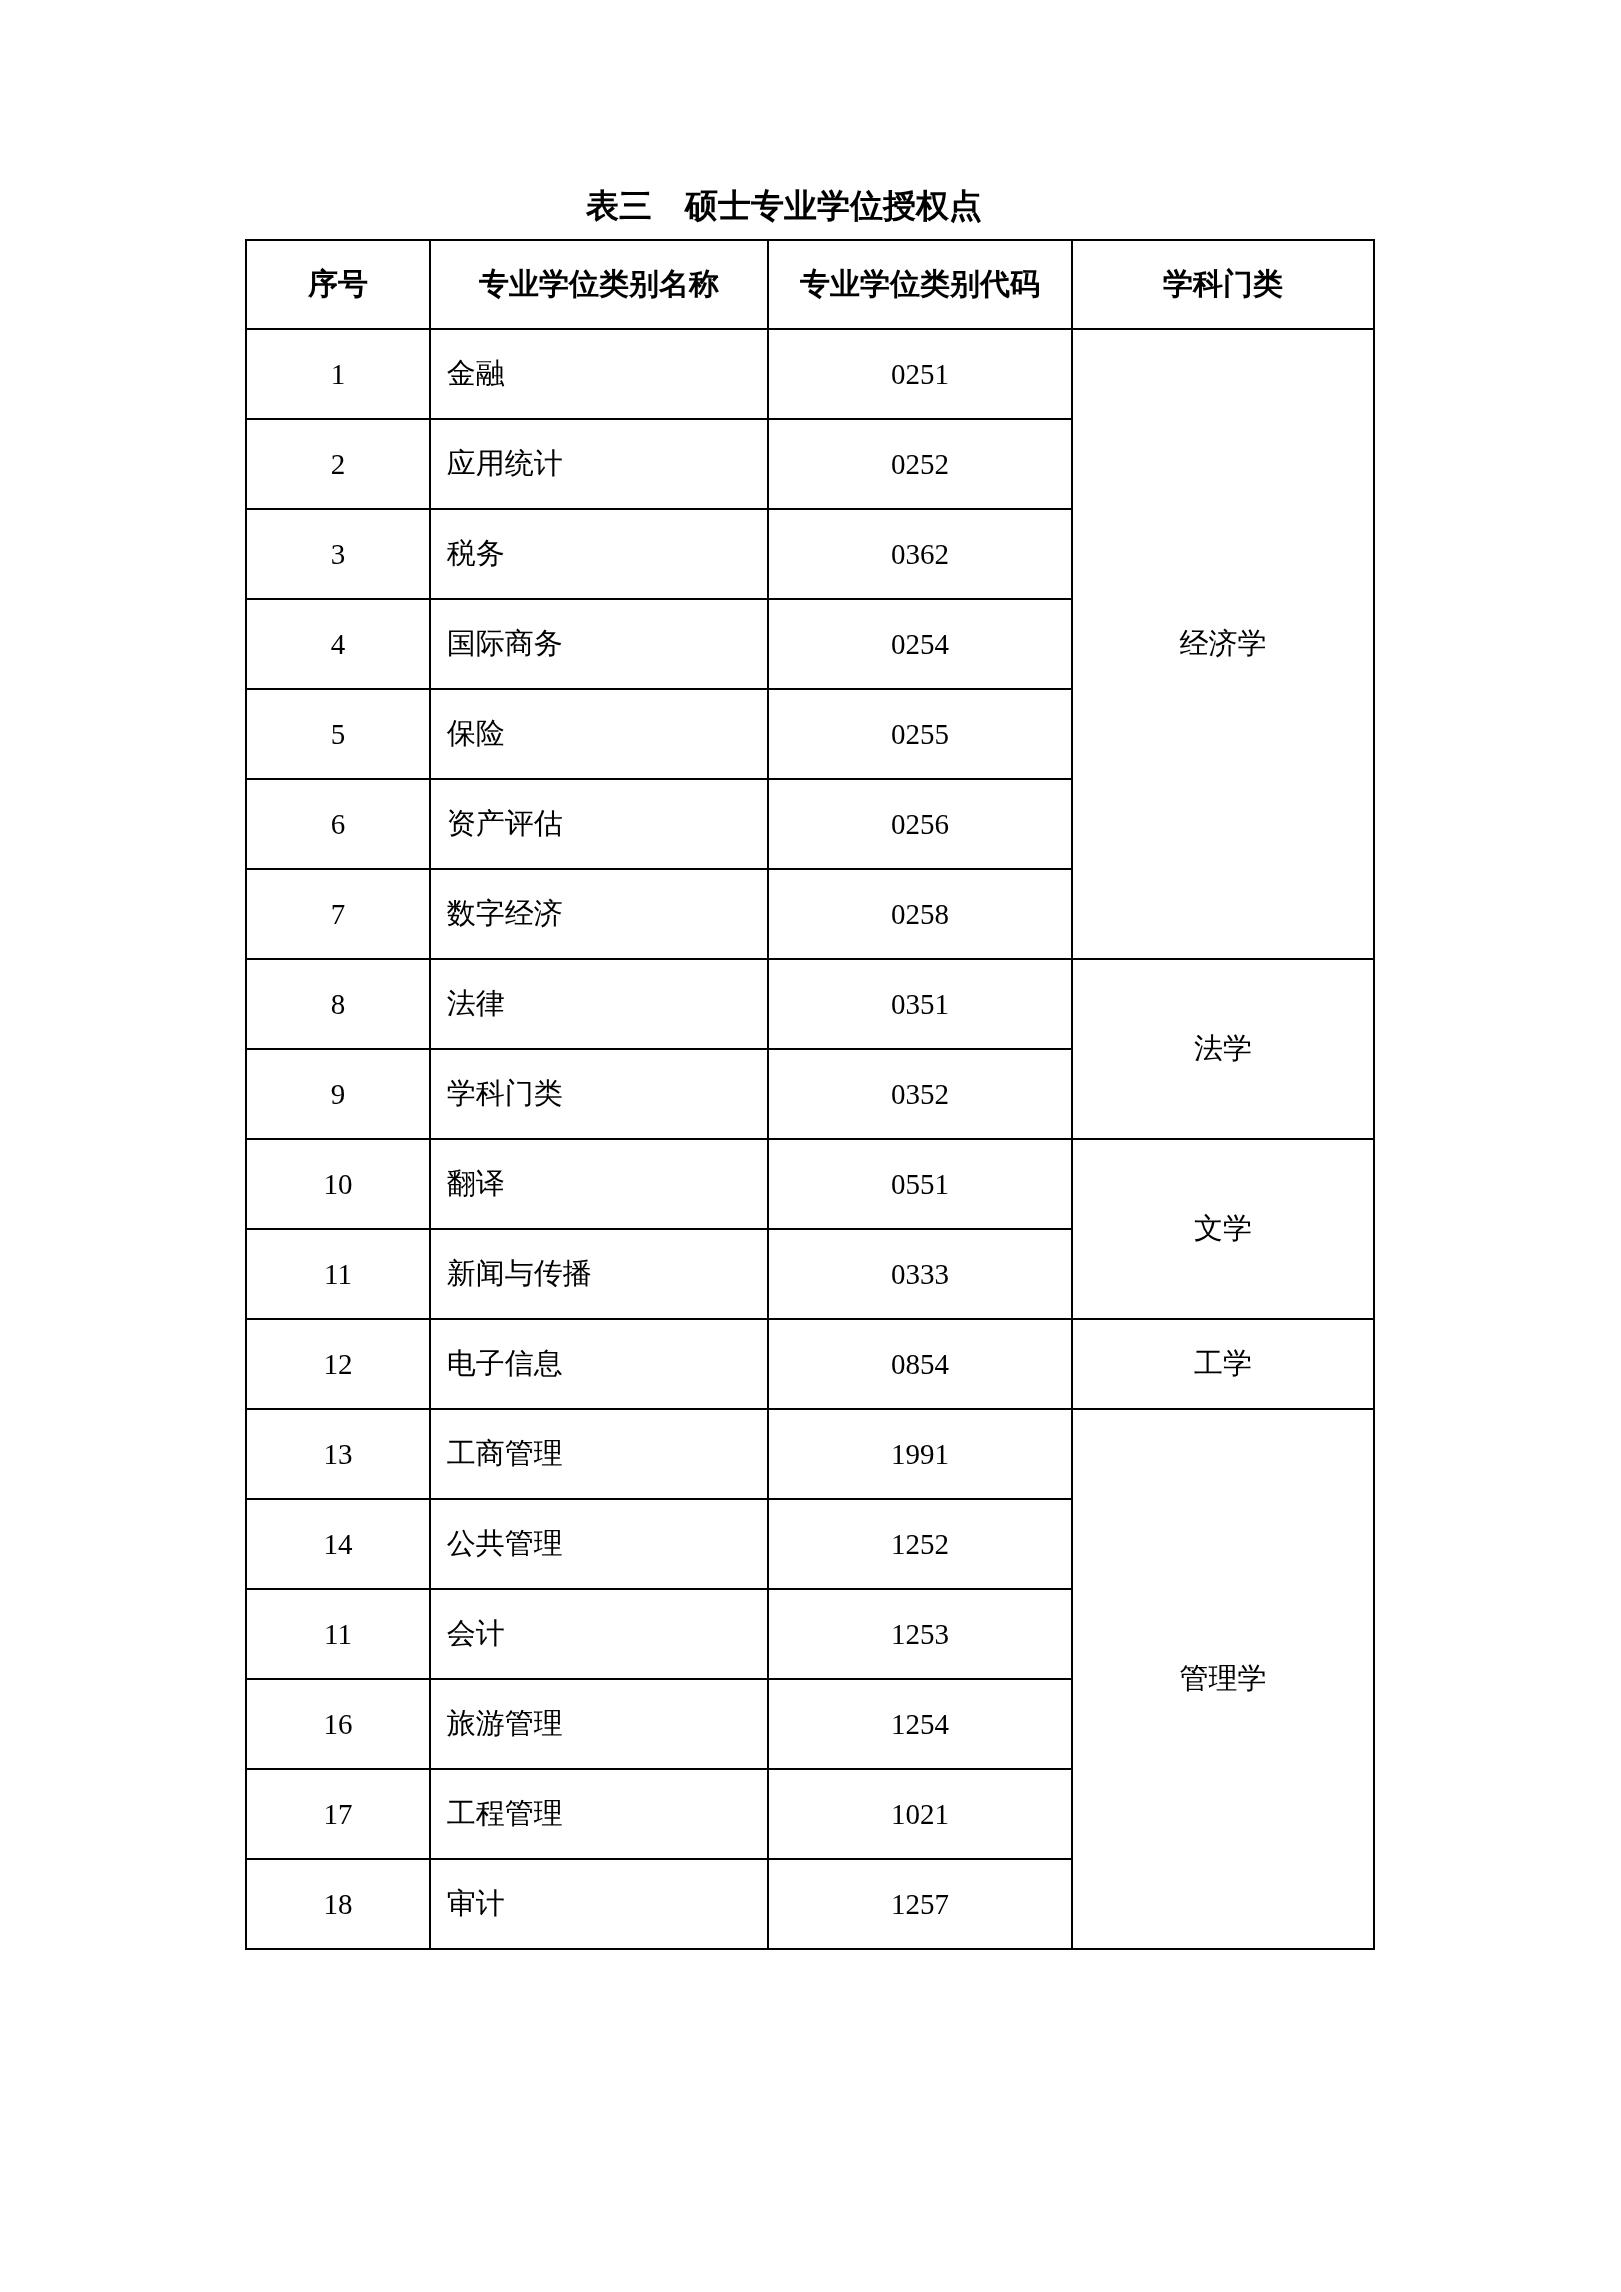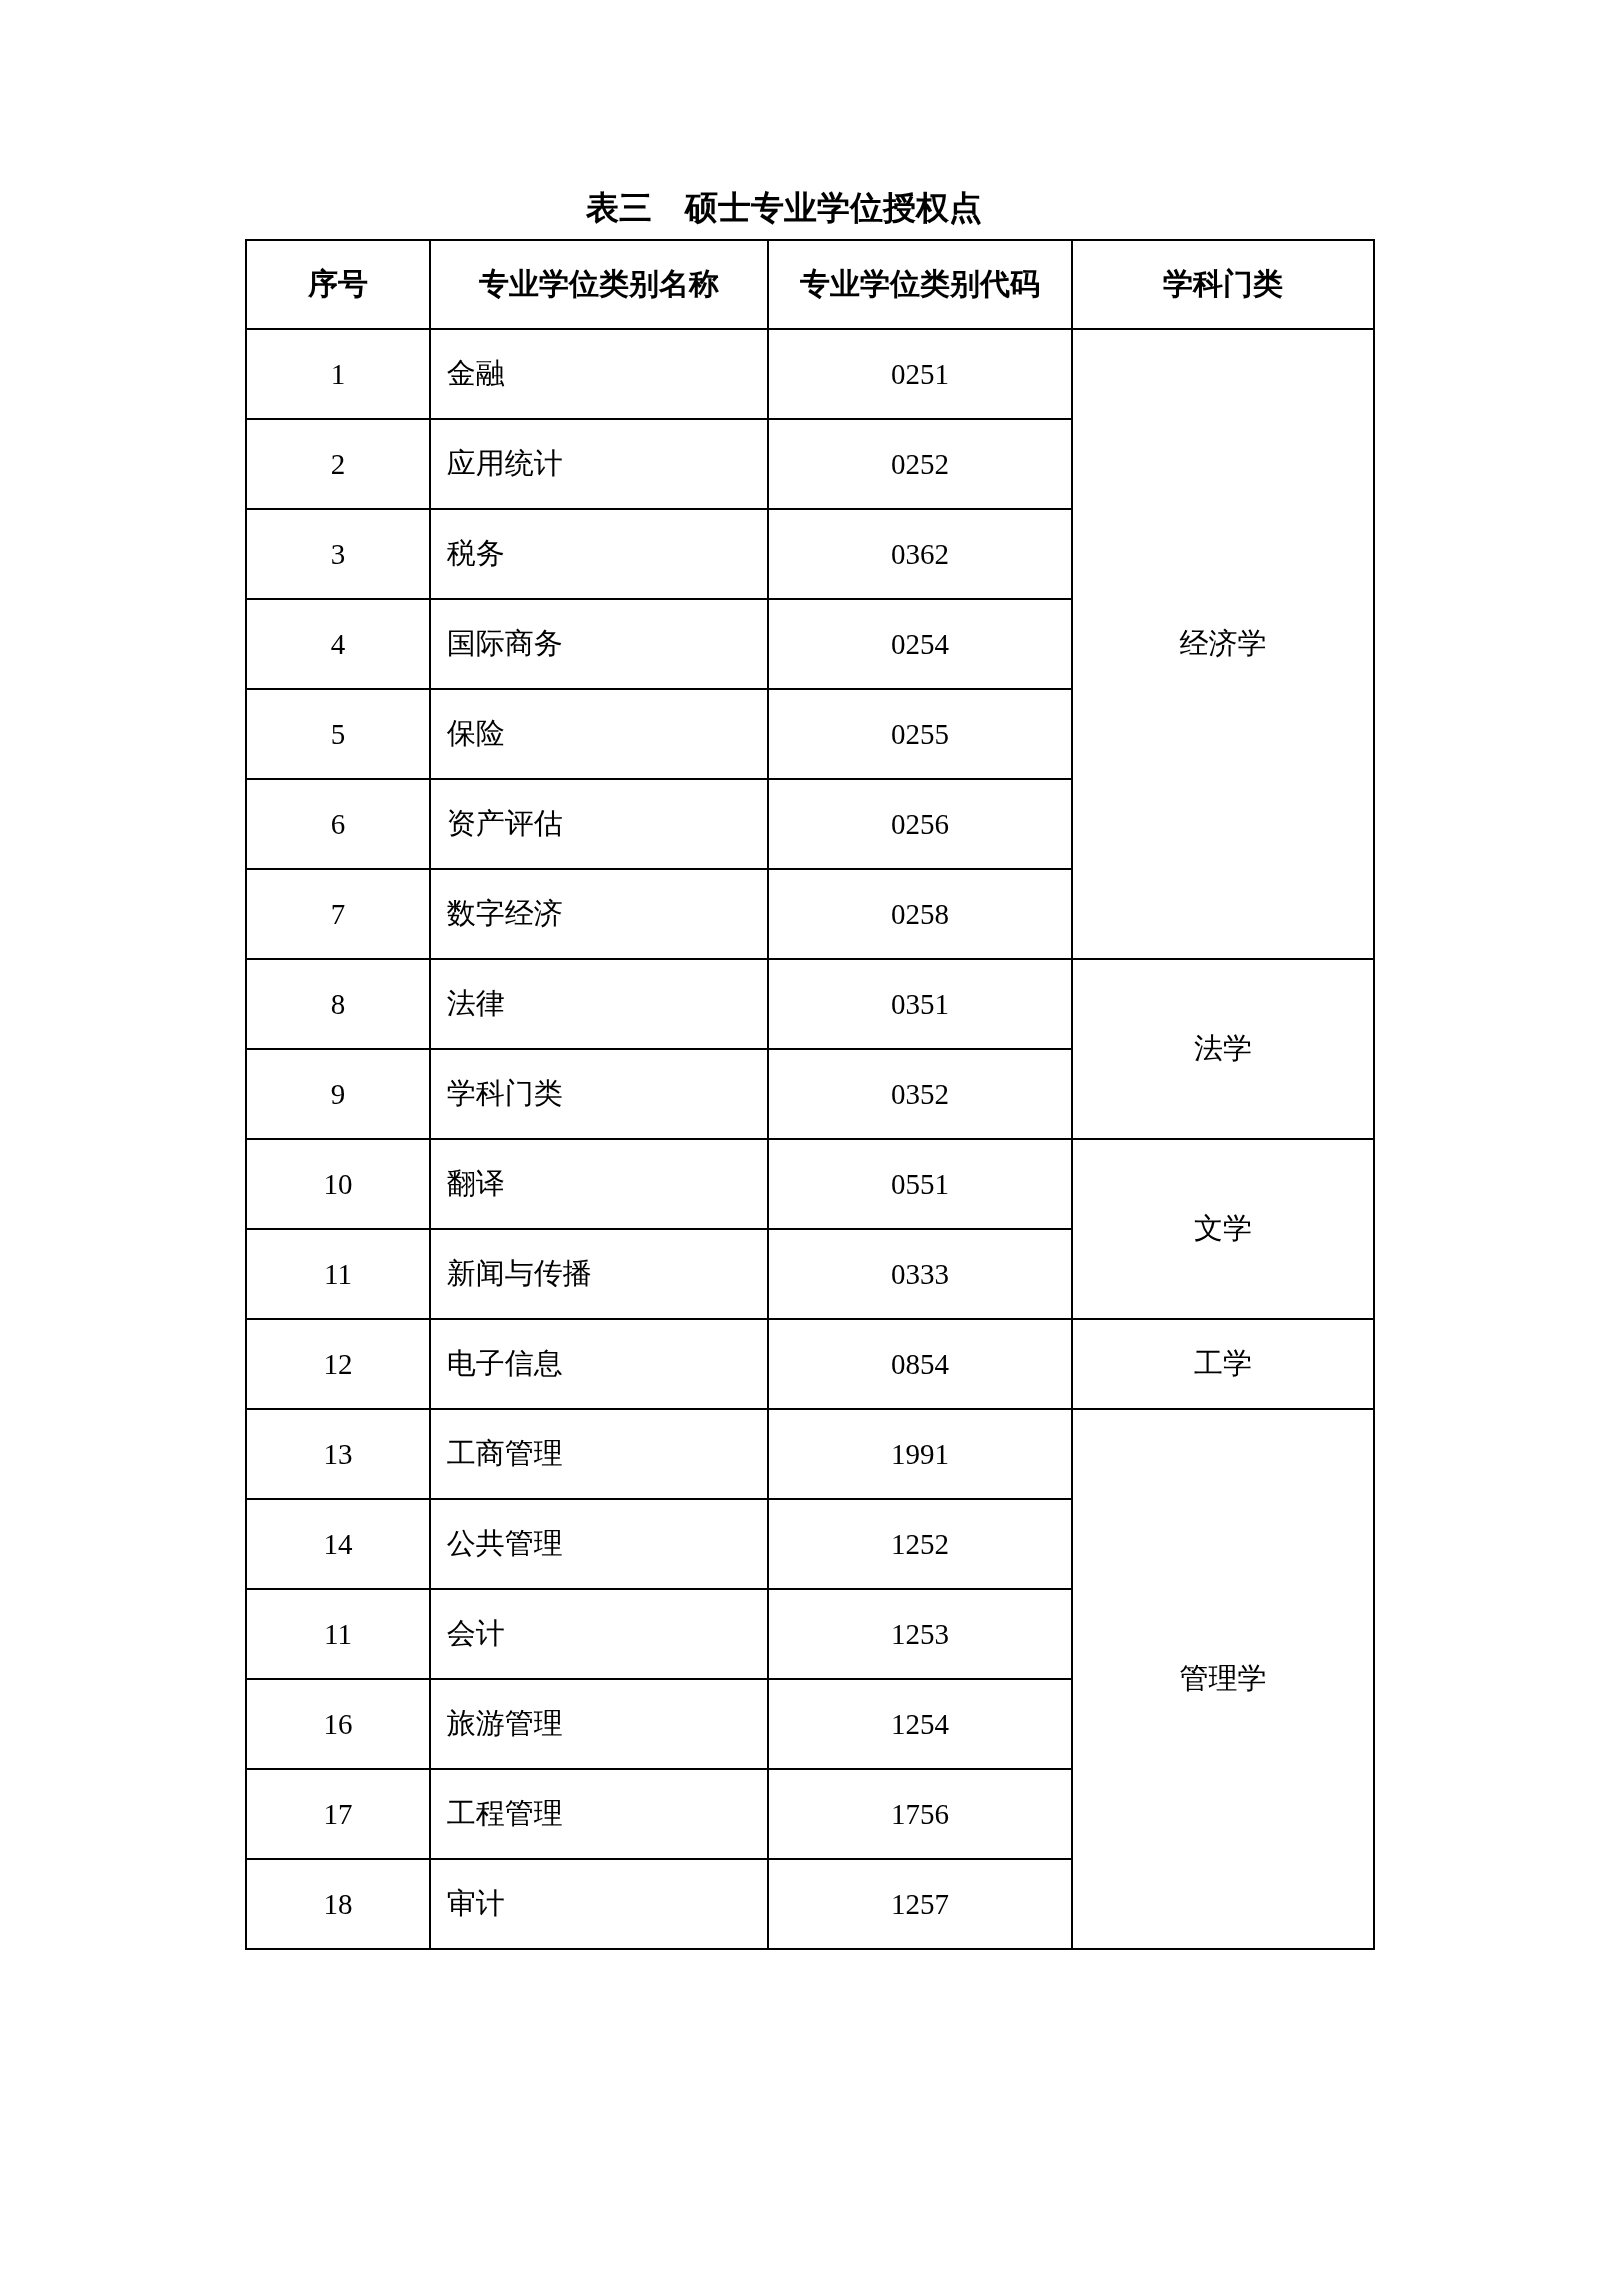--- a/index.html
+++ b/index.html
@@ -20,21 +20,21 @@
     width: 1621px;
     height: 2293px;
     background: #ffffff;
   }
   .doc-title {
     position: absolute;
     top: 190px;
     left: 245px;
     width: 1078px;
     text-align: center;
-    font-family: Liberation Serif, serif;
+    font-family: Liberation Mono, monospace;
     font-weight: bold;
     font-size: 33px;
     line-height: 1.15;
     white-space: nowrap;
   }
   .doc-title .title-label {
     margin-right: 33px;
   }
   table.degree-table {
     position: absolute;
@@ -184,21 +184,21 @@
         <td class="c-code">1253</td>
       </tr>
       <tr class="data-row">
         <td class="c-no">16</td>
         <td class="c-name">旅游管理</td>
         <td class="c-code">1254</td>
       </tr>
       <tr class="data-row">
         <td class="c-no">17</td>
         <td class="c-name">工程管理</td>
-        <td class="c-code">1756</td>
+        <td class="c-code">1021</td>
       </tr>
       <tr class="data-row">
         <td class="c-no">18</td>
         <td class="c-name">审计</td>
         <td class="c-code">1257</td>
       </tr>
     </tbody>
   </table>
 
 </div>

